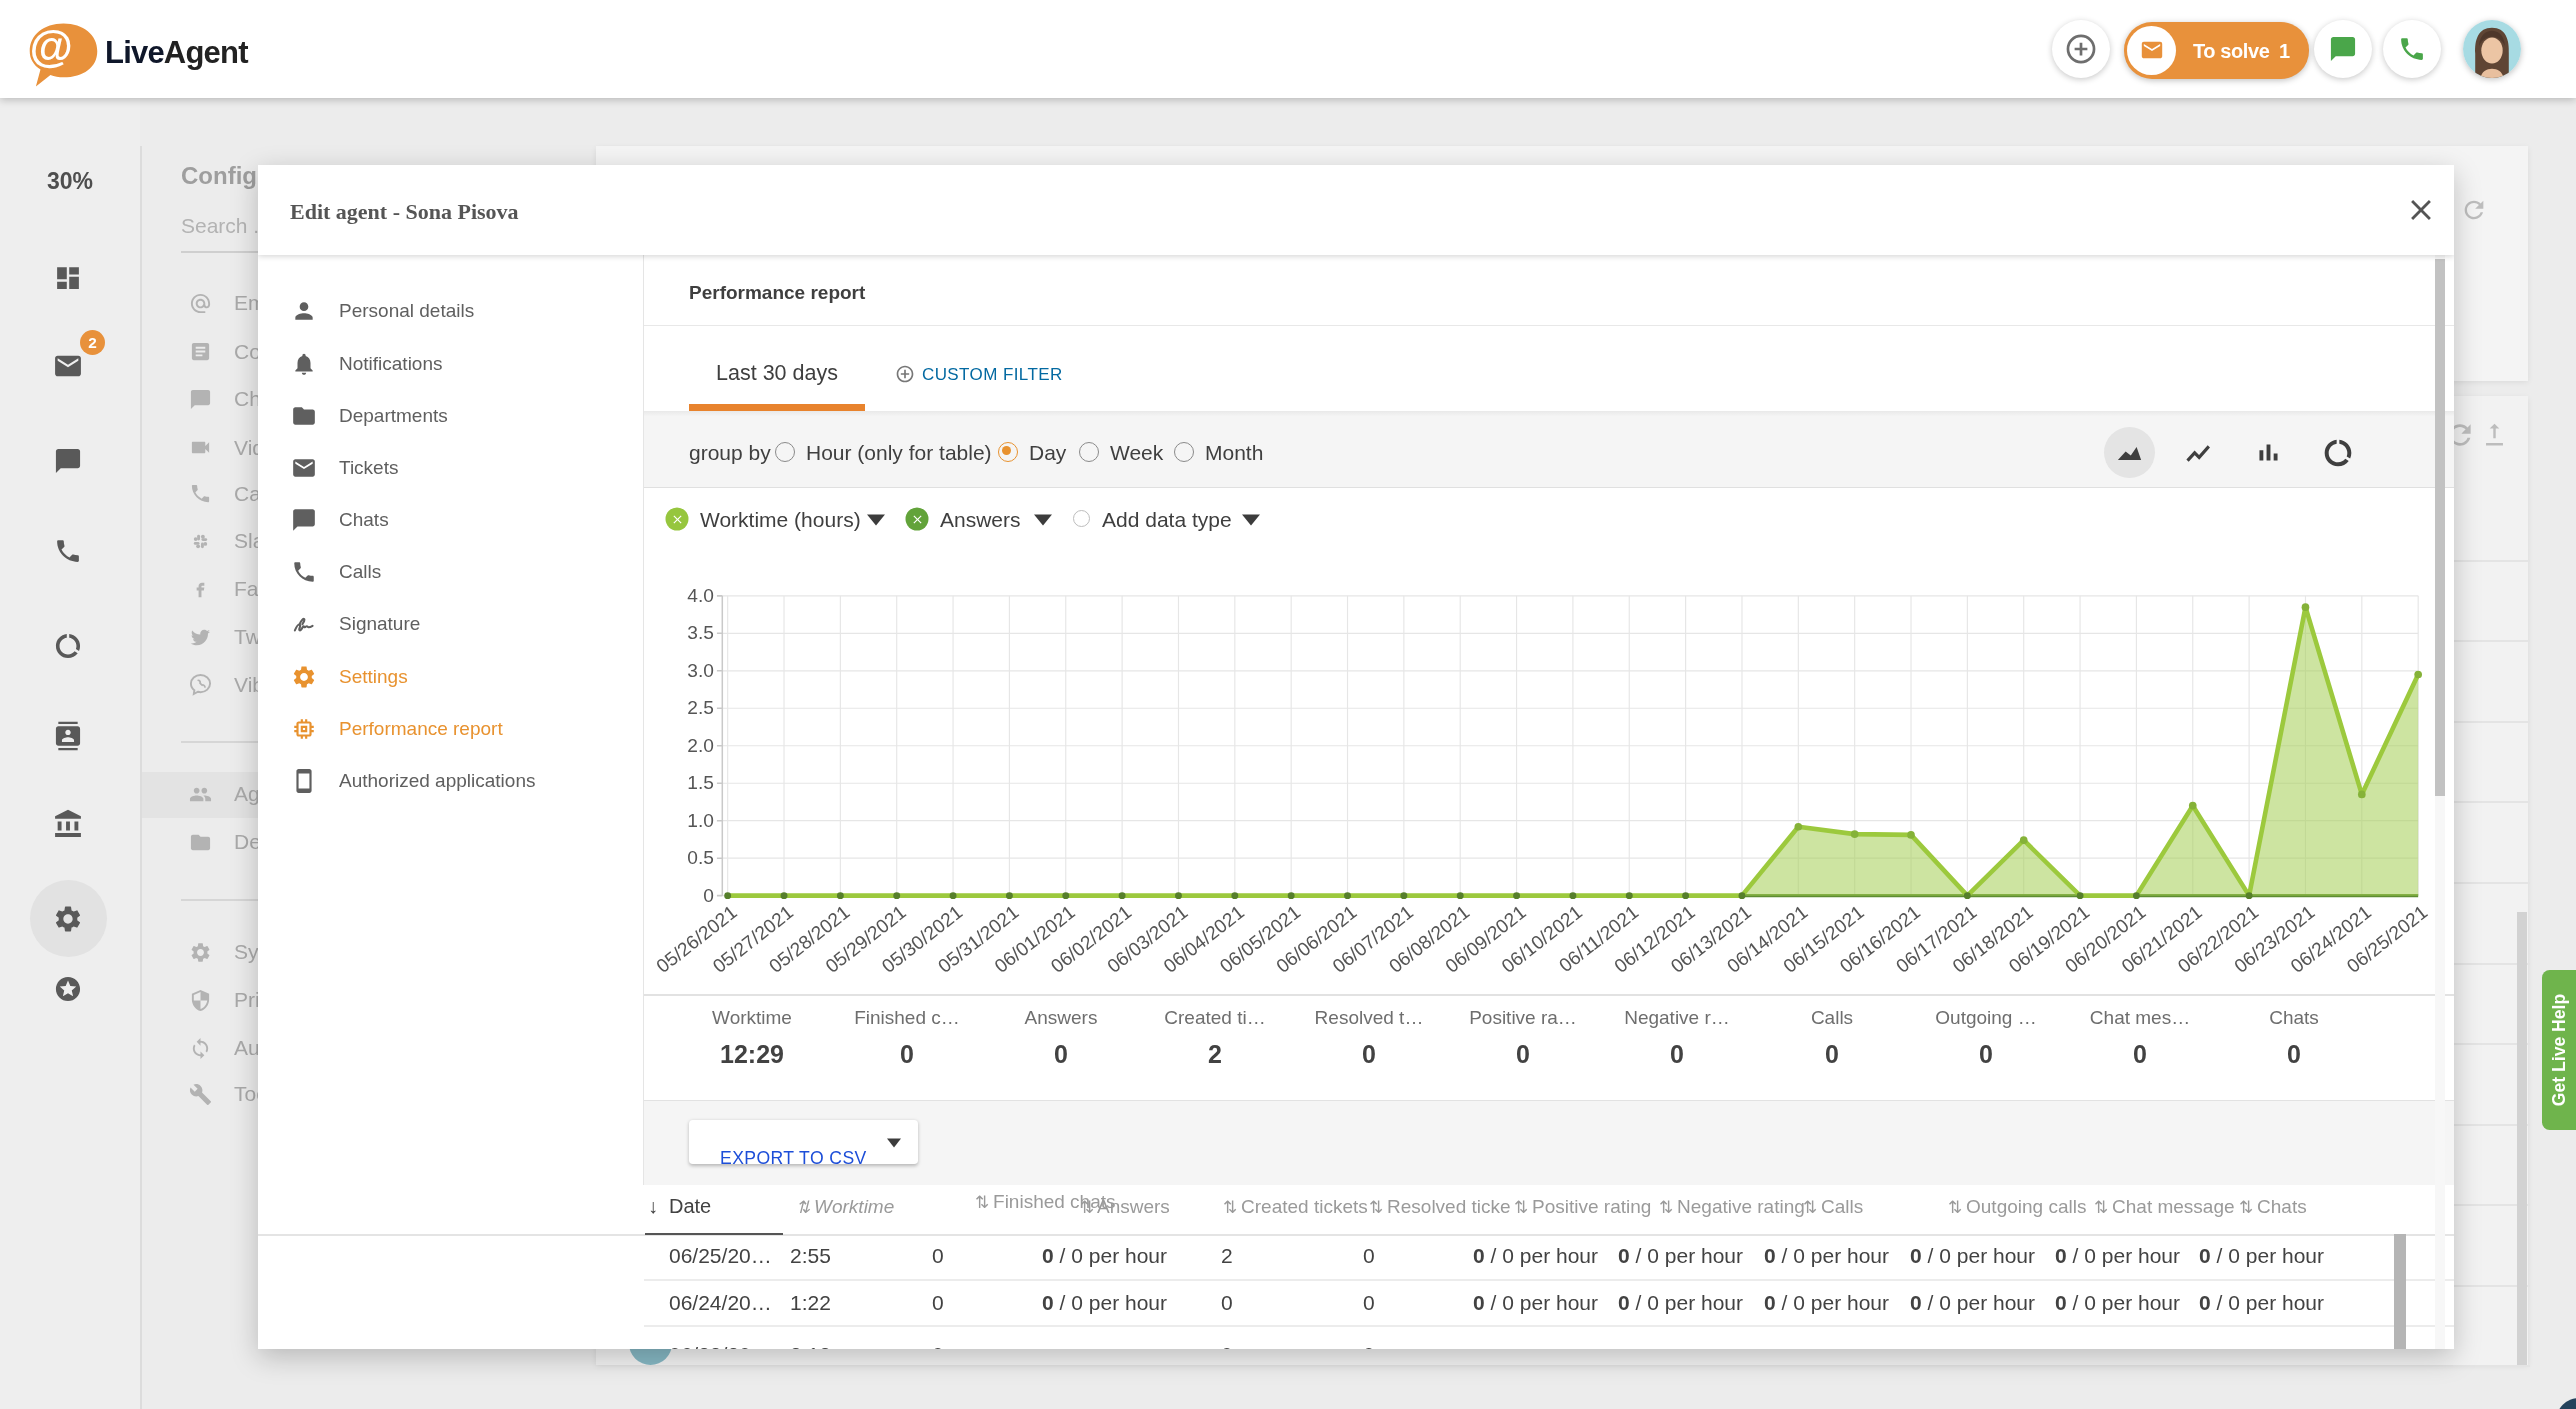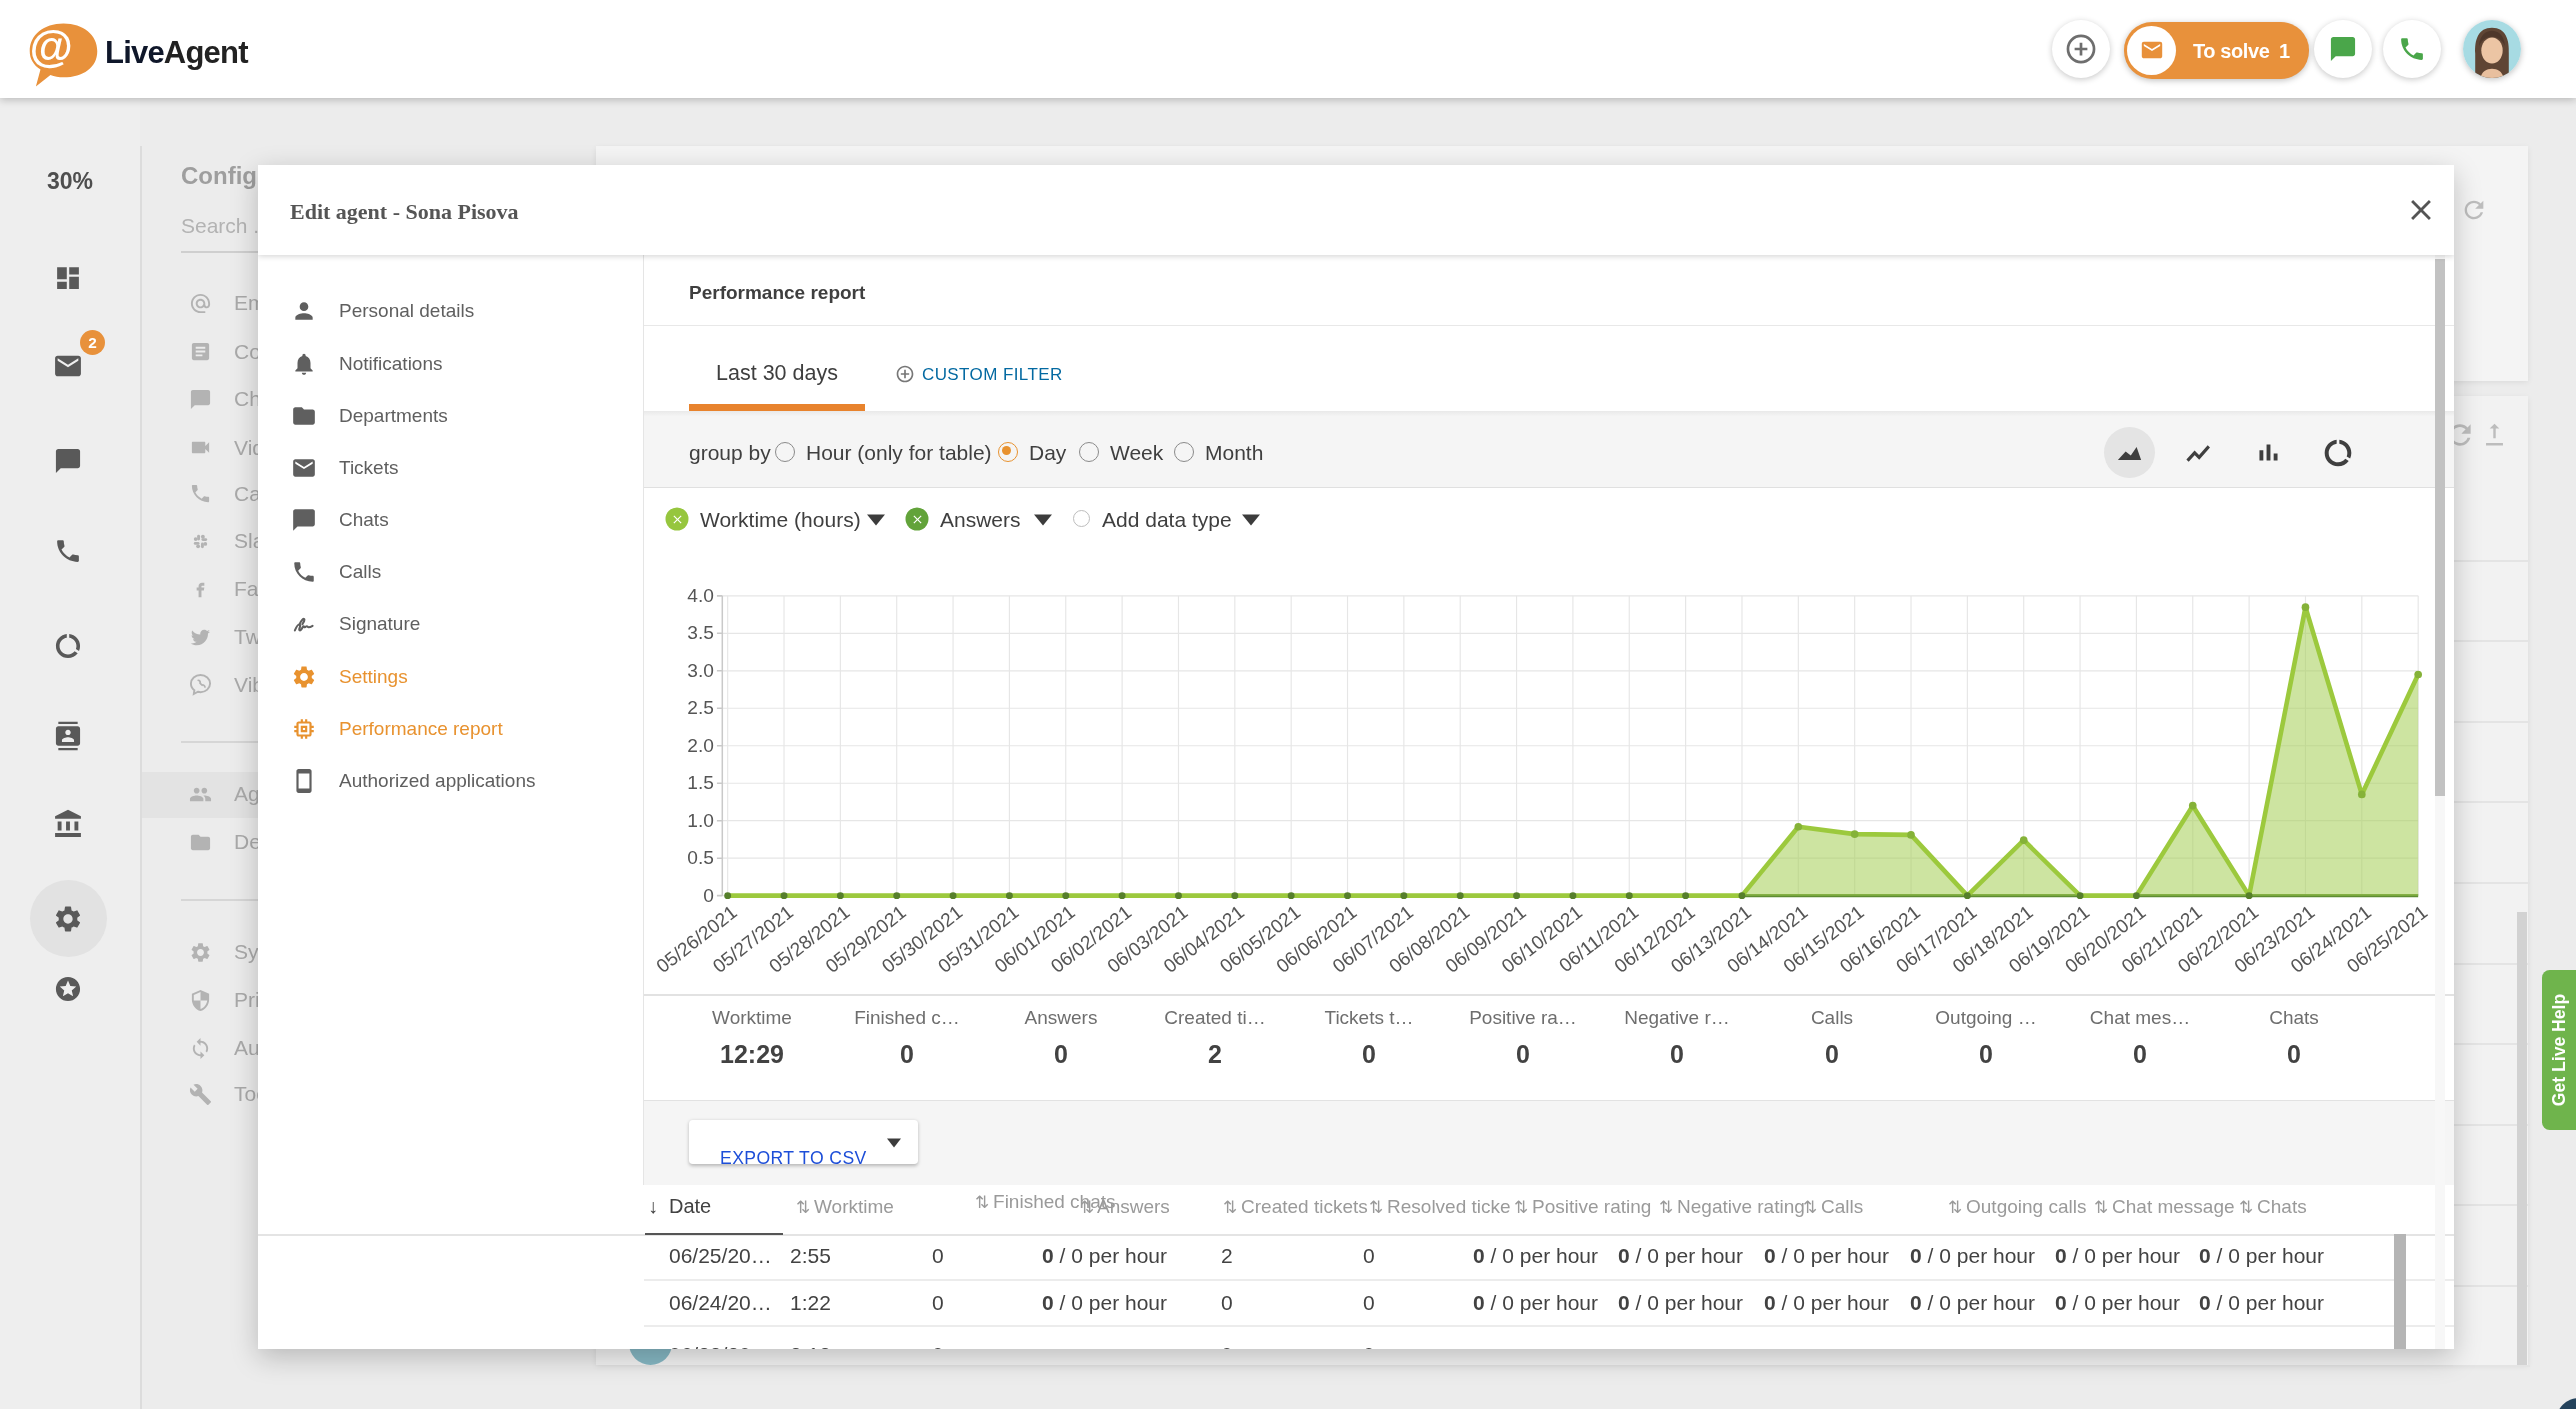--- a/index.html
+++ b/index.html
@@ -428,21 +428,21 @@
         </div>
       <div class="stat" style="left:726px; top:842px;">
           <div class="l">Answers</div>
           <div class="v">0</div>
         </div>
       <div class="stat" style="left:880px; top:842px;">
           <div class="l">Created ti…</div>
           <div class="v">2</div>
         </div>
       <div class="stat" style="left:1034px; top:842px;">
-          <div class="l">Tickets t…</div>
+          <div class="l">Resolved t…</div>
           <div class="v">0</div>
         </div>
       <div class="stat" style="left:1188px; top:842px;">
           <div class="l">Positive ra…</div>
           <div class="v">0</div>
         </div>
       <div class="stat" style="left:1342px; top:842px;">
           <div class="l">Negative r…</div>
           <div class="v">0</div>
         </div>
@@ -466,21 +466,21 @@
       <div class="graysec" style="left:386px; top:935px; width:1810px; height:85px; border-top:0.8px solid #e2e2e2;"></div>
       <div class="abs" style="left:431px; top:955px; width:229px; height:44px; background:#fff; border-radius:3.8px; box-shadow:0 1.5px 3.8px rgba(0,0,0,0.25);">
         <div class="abs" style="left:31px; top:28px; font-size:17.6px; color:#1d4ed8; letter-spacing:0.4px;">EXPORT TO CSV</div>
         <div class="tri" style="left:205px; top:23px; border-left-width:7.7px; border-right-width:7.7px; border-top-width:9.2px;"></div>
       </div>
 
       <div id="mtable" class="abs" style="left:0; top:1020px; width:2196px; height:164px; background:#fff;">
 
         <div class="td" style="left:390px; top:10px; color:#424242; font-size:20px;">↓</div>
         <div class="td" style="left:411px; top:10px; color:#424242; font-size:20px;">Date</div>
-        <div class="th" style="left:538px; top:10.7px;"><span class="sort">⇅</span> Worktime</div>
+        <div class="th" style="left:538px; top:10.7px;font-style:italic;"><span class="sort">⇅</span> Worktime</div>
         <div class="th" style="left:677px; top:6px;margin-left:40px;"><span class="sort">⇅</span> Finished chats</div>
         <div class="th" style="left:822px; top:10.7px;"><span class="sort">⇅</span> Answers</div>
         <div class="th" style="left:965px; top:10.7px;"><span class="sort">⇅</span> Created tickets</div>
         <div class="th" style="left:1111px; top:10.7px;"><span class="sort">⇅</span> Resolved ticke</div>
         <div class="th" style="left:1256px; top:10.7px;"><span class="sort">⇅</span> Positive rating</div>
         <div class="th" style="left:1401px; top:10.7px;"><span class="sort">⇅</span> Negative rating</div>
         <div class="th" style="left:1545px; top:10.7px;"><span class="sort">⇅</span> Calls</div>
         <div class="th" style="left:1690px; top:10.7px;"><span class="sort">⇅</span> Outgoing calls</div>
         <div class="th" style="left:1836px; top:10.7px;"><span class="sort">⇅</span> Chat message</div>
         <div class="th" style="left:1981px; top:10.7px;"><span class="sort">⇅</span> Chats</div>

